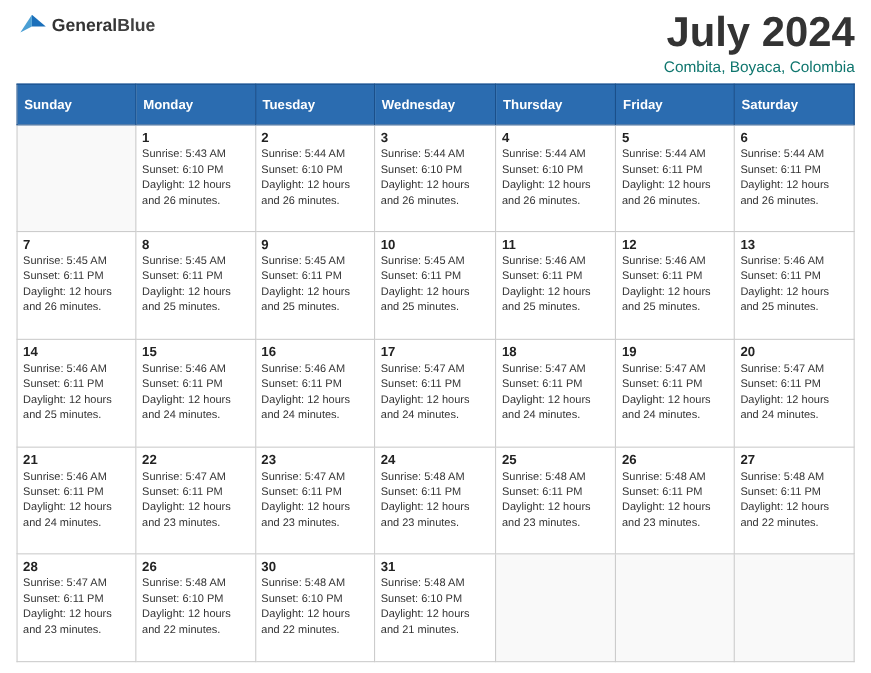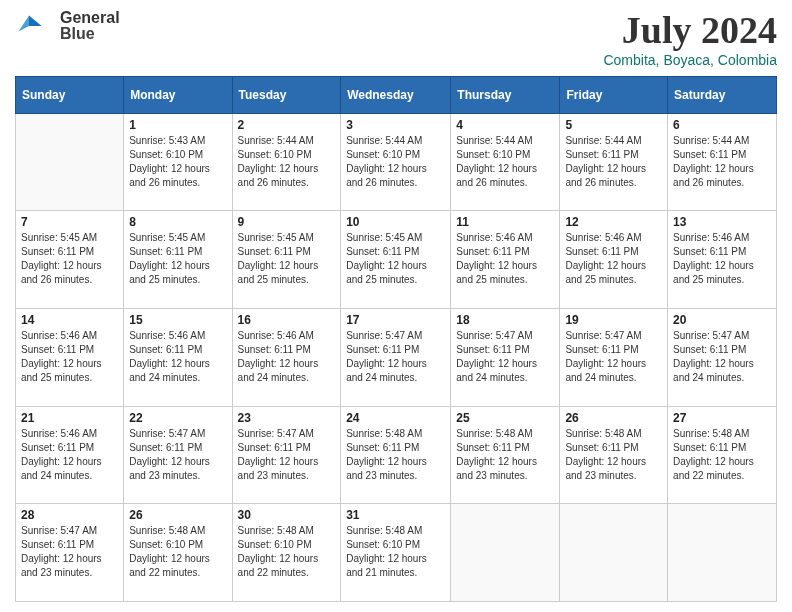--- a/index.html
+++ b/index.html
@@ -23,23 +23,22 @@
       align-items: flex-start;
       margin-bottom: 8px;
     }
     .logo {
       display: flex;
       align-items: center;
       gap: 4px;
     }
     .logo-text {
       display: flex;
-      flex-direction: column;
+      flex-direction: row;
       line-height: 1;
-      margin-left: 13px;
     }
     .logo-general {
       font-size: 16px;
       font-weight: bold;
       color: #333;
     }
     .logo-blue {
       font-size: 16px;
       font-weight: bold;
       color: #404040;
@@ -49,21 +48,20 @@
       height: 28px;
     }
     .title-block {
       text-align: right;
     }
     .month-title {
       font-size: 38px;
       font-weight: bold;
       color: #333;
       line-height: 1.1;
-      font-family: Liberation Serif, serif;
     }
     .location {
       font-size: 14px;
       color: #0f766e;
     }
     .calendar {
       width: 100%;
       border-collapse: collapse;
       flex: 1;
     }

